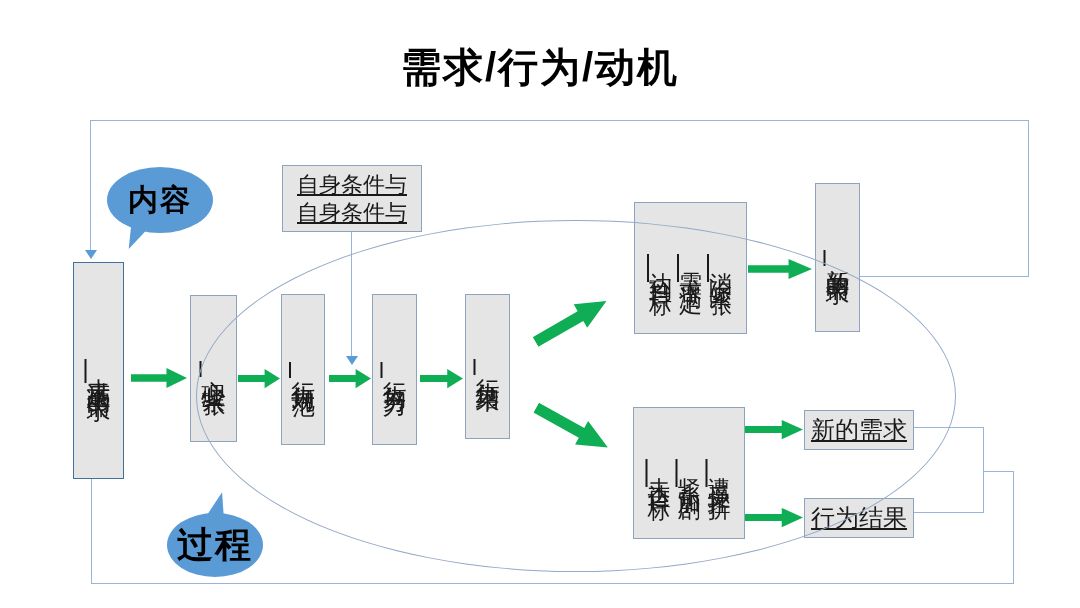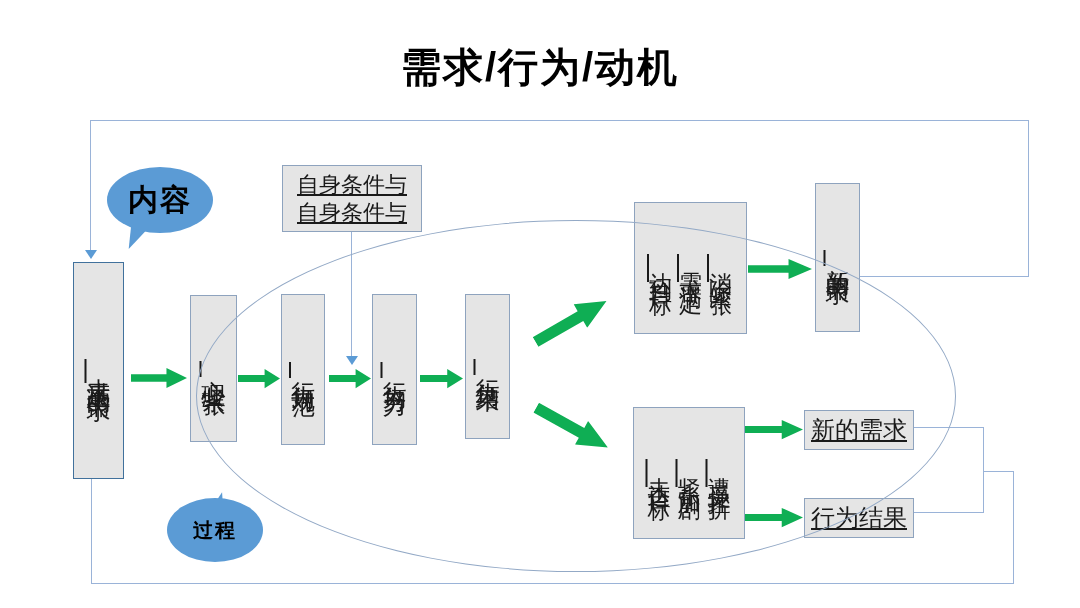--- a/index.html
+++ b/index.html
@@ -175,17 +175,17 @@
         <path d="M0,8 L38,8 L38,1 L60,12 L38,23 L38,16 L0,16 Z"></path>
       </svg>
   </div>
 
   <div class="tail tail-down-left" style="left:130px;top:224px;"></div>
   <div class="bubble" style="left:107px;top:167px;width:106px;height:66px;">
     <span>内容</span>
   </div>
 
   <div class="tail tail-up-right" style="left:203px;top:493px;"></div>
-  <div class="bubble" style="left:167px;top:498px;width:96px;height:64px;font-size:20px;">
+  <div class="bubble" style="left:167px;top:513px;width:96px;height:64px;font-size:36px;">
     <span>过程</span>
   </div>
 
 </div>
 
 </body></html>

